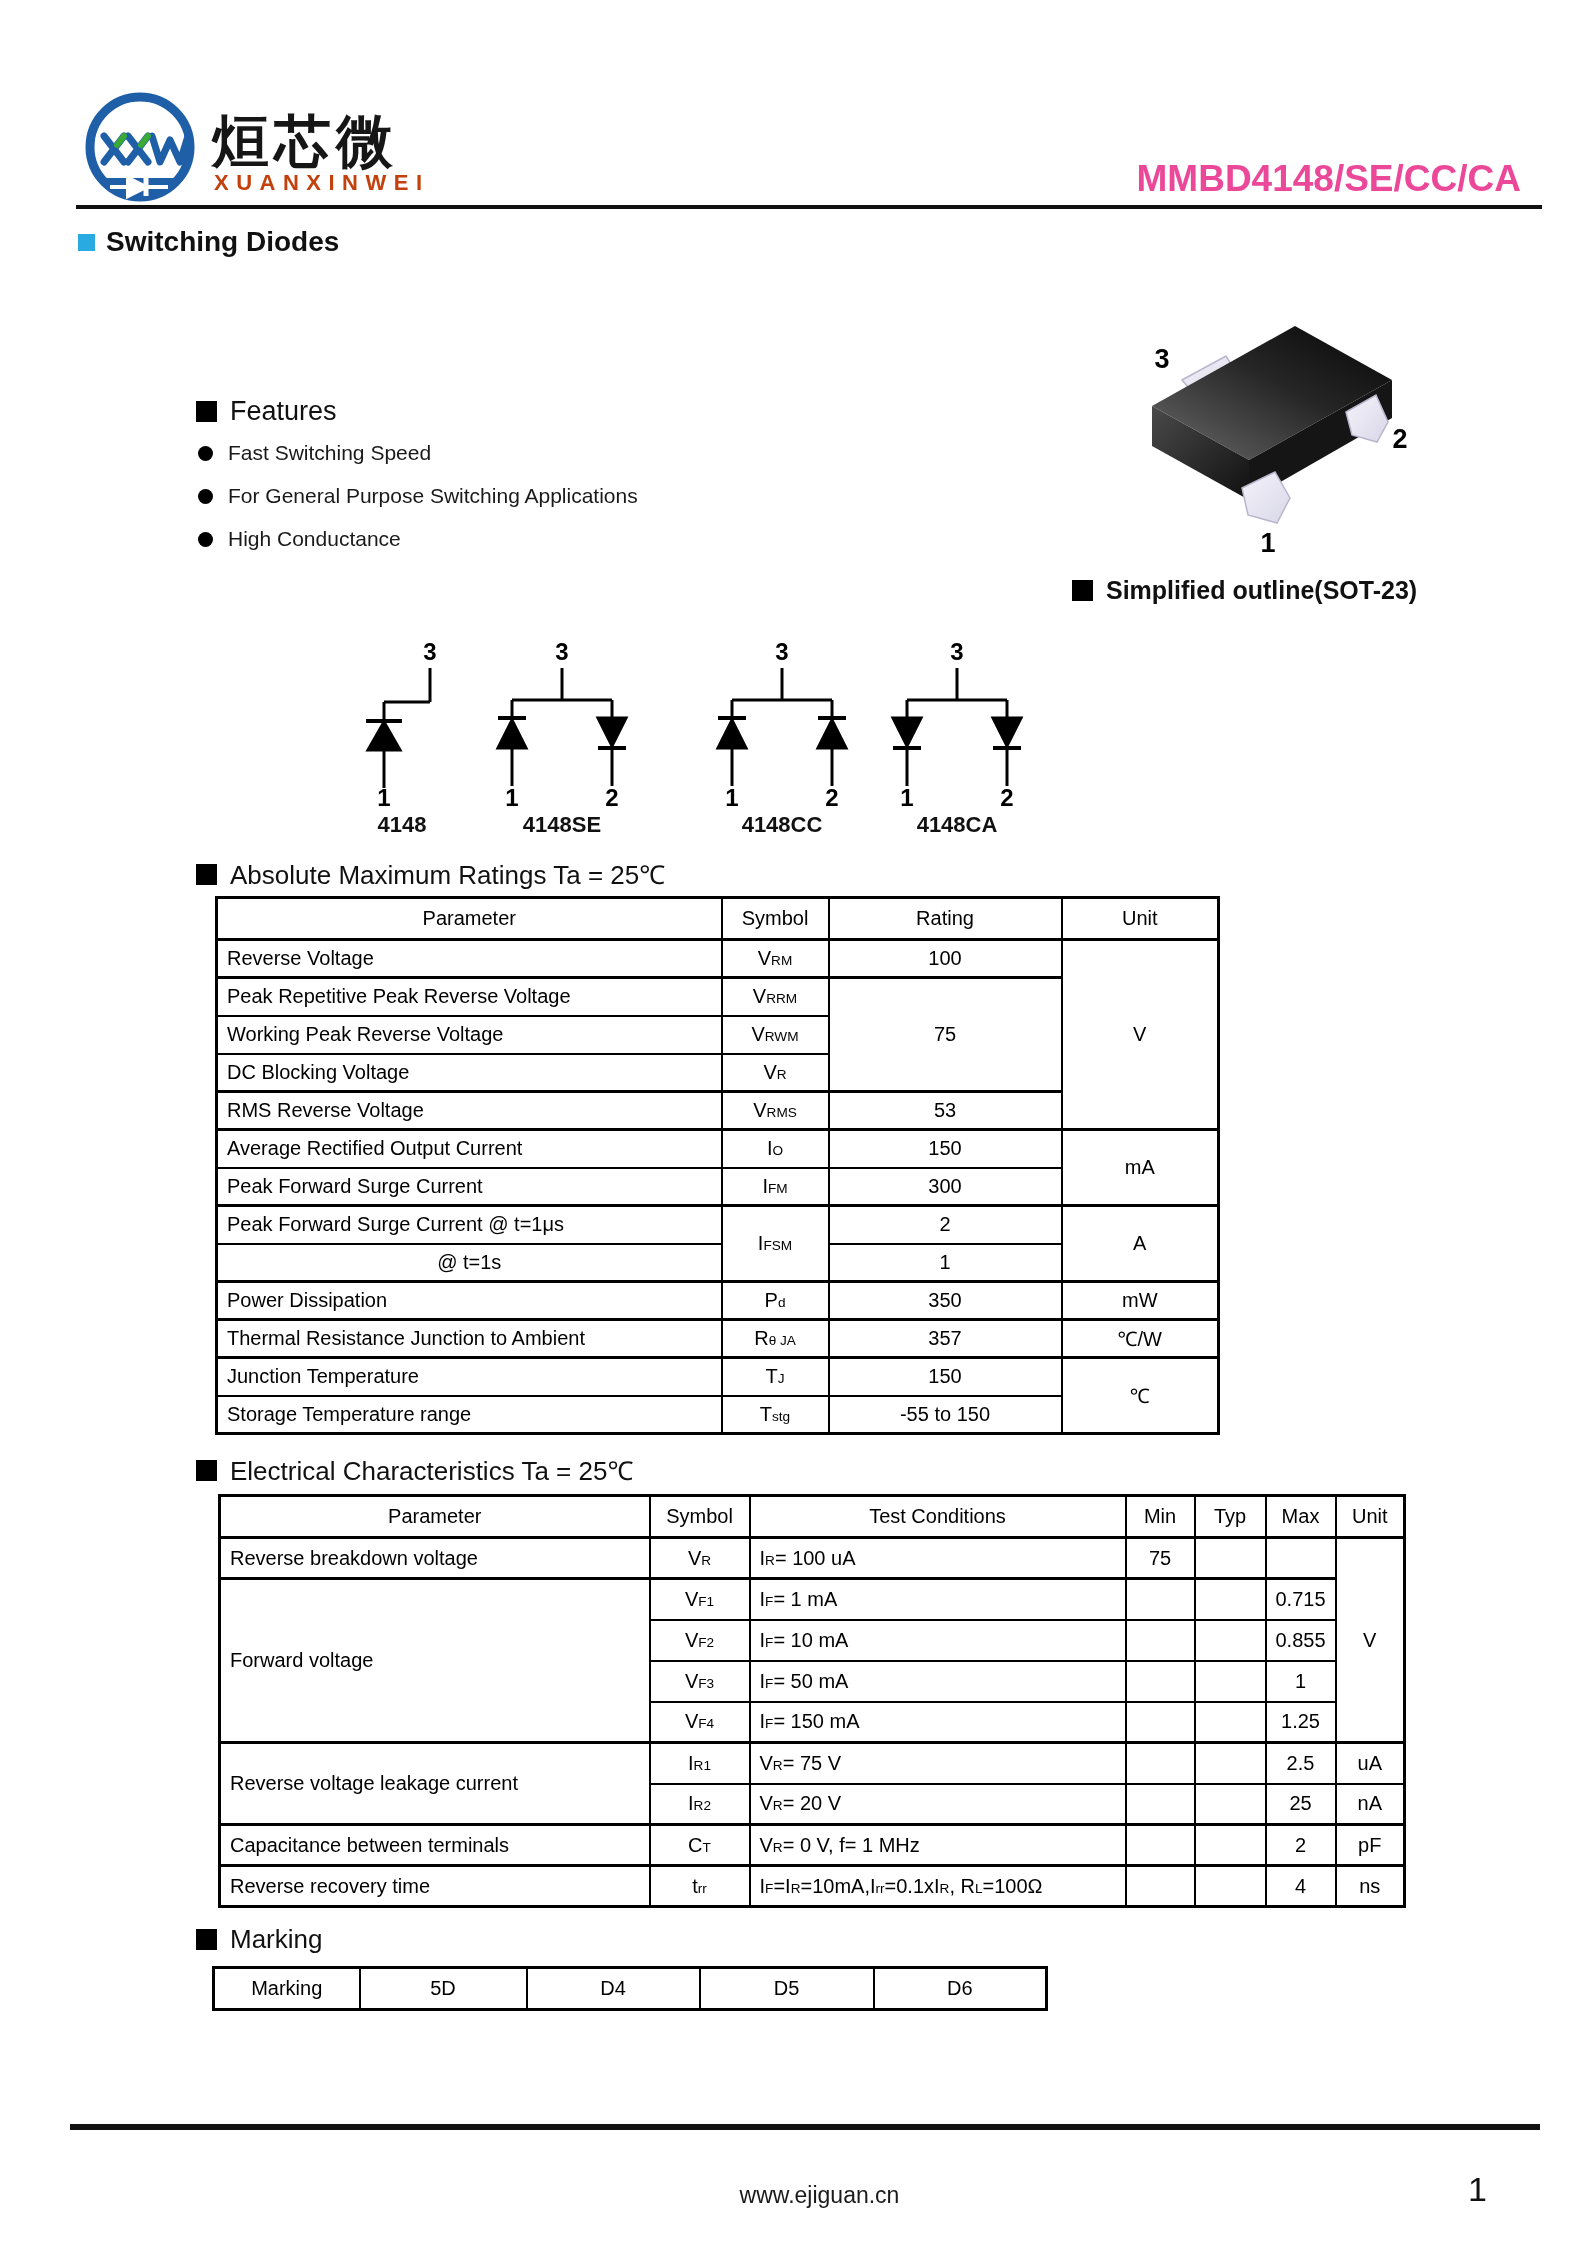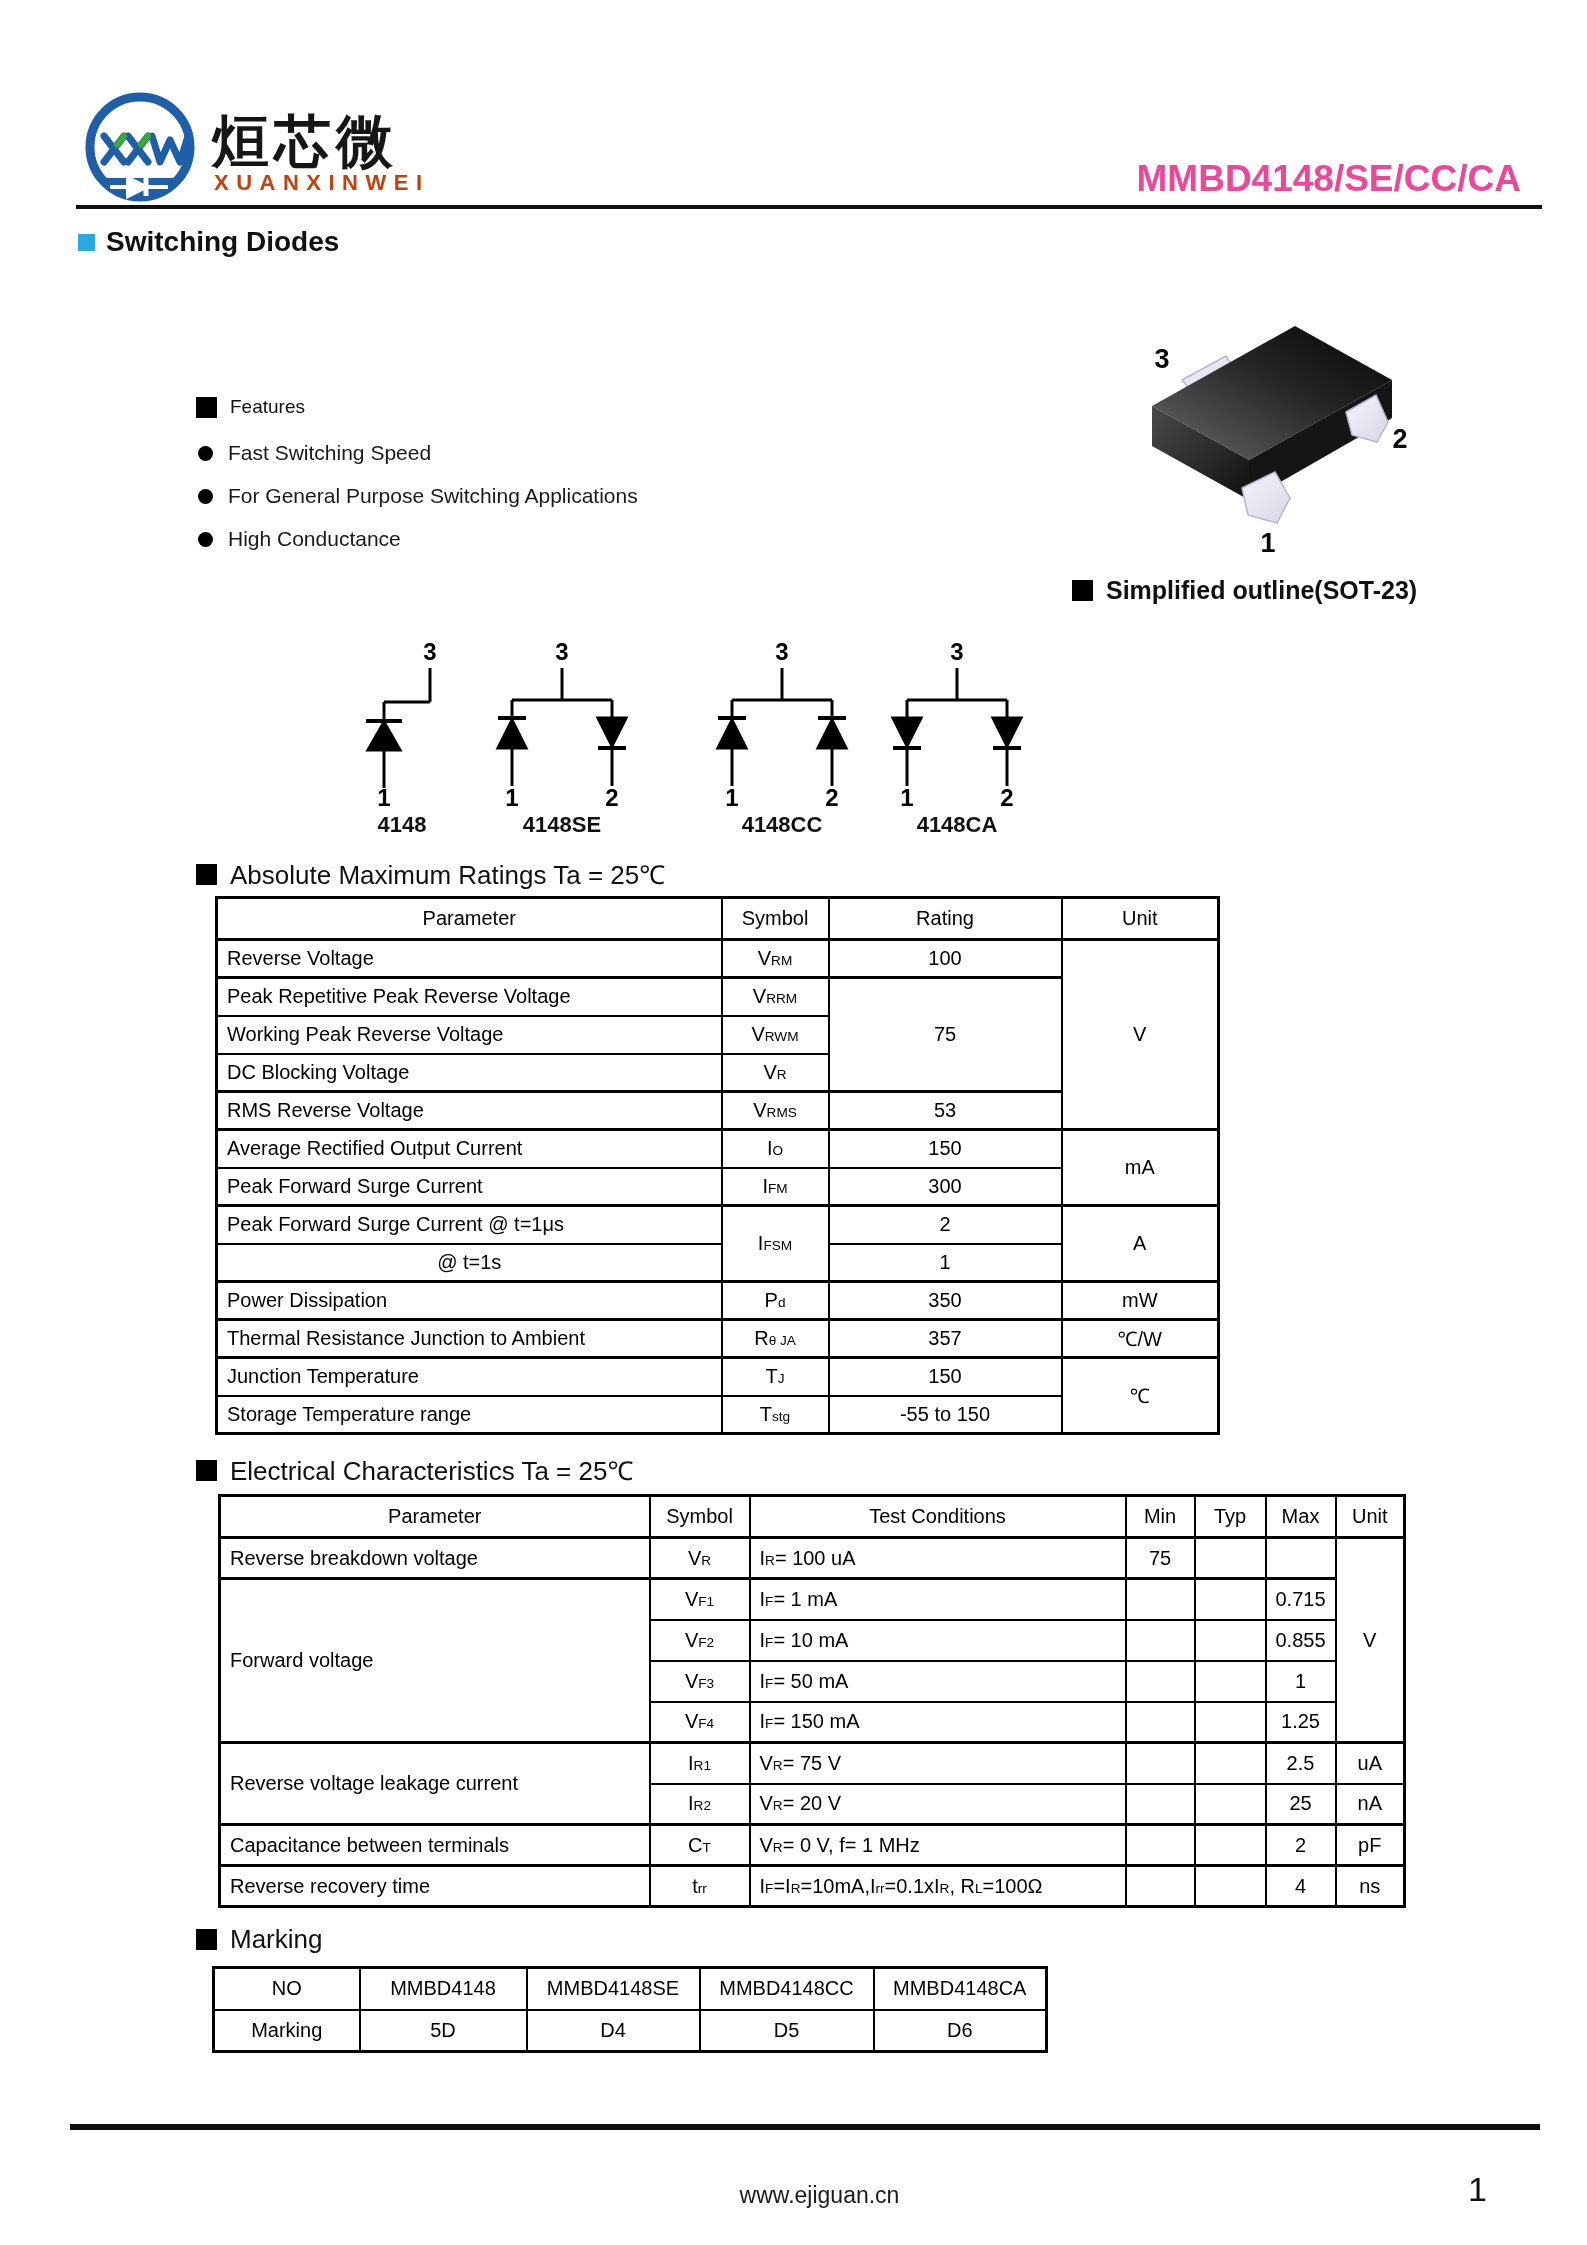--- a/index.html
+++ b/index.html
@@ -76,21 +76,21 @@
 
   <div class="abs hrule" style="left:76px;top:205px;width:1466px;height:4px;"></div>
 
   <div class="abs hflex" style="left:78px;top:226px;">
     <span class="sq-blue"></span>
     <span class="cat-label">Switching Diodes</span>
   </div>
 
   <div class="abs hflex" style="left:196px;top:396px;">
     <span class="sq-black"></span>
-    <span class="h-reg" style="font-size:19px;">Features</span>
+    <span class="h-reg" style="font-size:27px;">Features</span>
   </div>
   <div class="abs feat-item" style="left:198px;top:441px;">
     <span class="dot"></span>
     <span class="feat-text">Fast Switching Speed</span>
   </div>
   <div class="abs feat-item" style="left:198px;top:484px;justify-content:flex-end;">
     <span class="dot"></span>
     <span class="feat-text">For General Purpose Switching Applications</span>
   </div>
   <div class="abs feat-item" style="left:198px;top:527px;">
@@ -422,27 +422,20 @@
   <table class="abs" style="left:212px;top:1966px;width:833px;">
     <colgroup>
         <col style="width:146px">
         <col style="width:167px">
         <col style="width:173px">
         <col style="width:174px">
         <col style="width:173px">
       </colgroup>
     <tbody>
       <tr style="height:42px">
-        <td>NO</td>
-        <td>MMBD4148</td>
-        <td>MMBD4148SE</td>
-        <td>MMBD4148CC</td>
-        <td>MMBD4148CA</td>
-      </tr>
-      <tr style="height:42px">
         <td>Marking</td>
         <td>5D</td>
         <td>D4</td>
         <td>D5</td>
         <td>D6</td>
       </tr>
     </tbody>
   </table>
 
   <div class="abs hrule" style="left:70px;top:2124px;width:1470px;height:6px;"></div>

